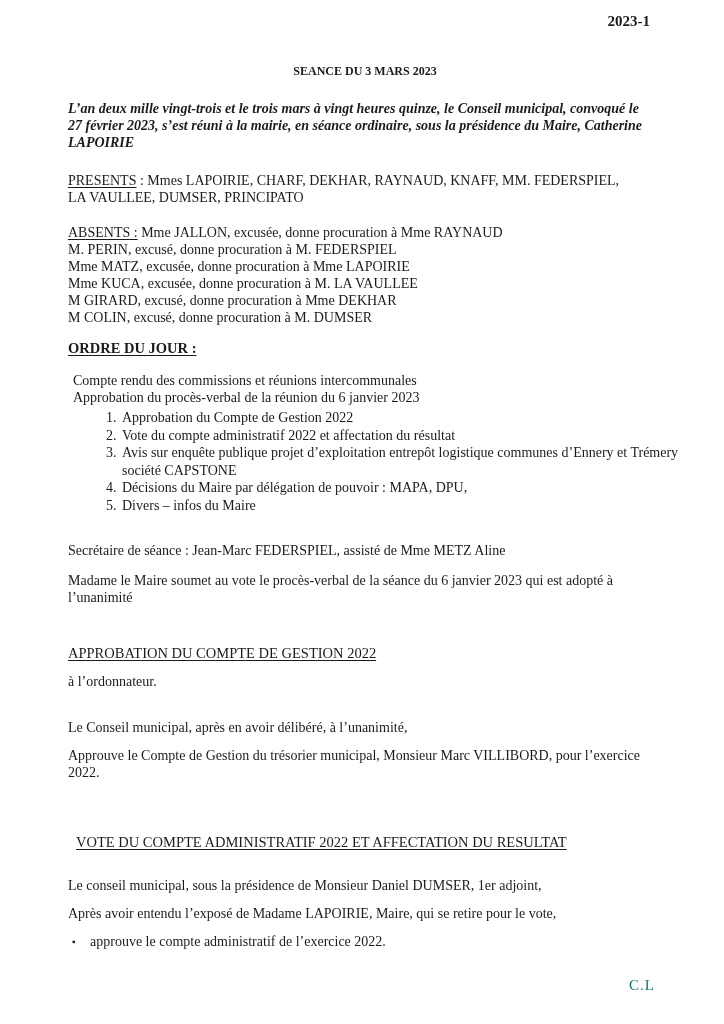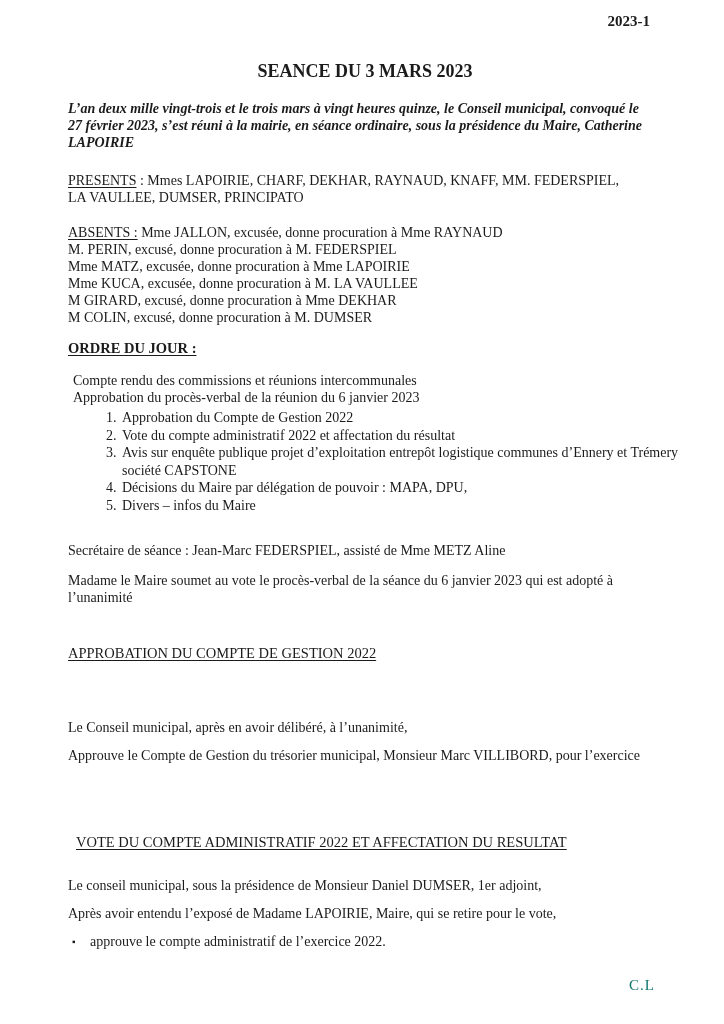--- a/index.html
+++ b/index.html
@@ -29,21 +29,21 @@
     font-weight: bold;
     font-size: 15px;
   }
   .doc-title {
     position: absolute;
     top: 63px;
     left: 68px;
     width: 594px;
     text-align: center;
     font-weight: bold;
-    font-size: 18px;
+    font-size: 12px;
     margin: 0;
   }
   .intro {
     top: 100px;
     font-weight: bold;
     font-style: italic;
   }
   .presents { top: 172px; }
   .absents  { top: 224px; }
 
@@ -153,26 +153,28 @@
   <div class="abs secretary ln">Secrétaire de séance : Jean-Marc FEDERSPIEL, assisté de Mme METZ Aline</div>
 
   <div class="abs pv-line">
     <div class="ln">Madame le Maire soumet au vote le procès-verbal de la séance du 6 janvier 2023 qui est adopté à</div>
     <div class="ln">l’unanimité</div>
   </div>
 
   <h2 class="abs section-heading gestion-heading"><span class="u">APPROBATION DU COMPTE DE GESTION 2022</span></h2>
 
   <div class="abs g-p1">
+    <div class="ln">à l’ordonnateur.</div>
   </div>
 
   <div class="abs g-p2 ln">Le Conseil municipal, après en avoir délibéré, à l’unanimité,</div>
 
   <div class="abs g-p3">
     <div class="ln">Approuve le Compte de Gestion du trésorier municipal, Monsieur Marc VILLIBORD, pour l’exercice</div>
+    <div class="ln">2022.</div>
   </div>
 
 
   <h2 class="abs section-heading vote-heading"><span class="u">VOTE DU COMPTE ADMINISTRATIF 2022 ET AFFECTATION DU RESULTAT</span></h2>
 
   <div class="abs v-p1 ln">Le conseil municipal, sous la présidence de Monsieur Daniel DUMSER, 1er adjoint,</div>
 
   <div class="abs v-p2 ln">Après avoir entendu l’exposé de Madame LAPOIRIE, Maire, qui se retire pour le vote,</div>
 
   <ul class="abs bullet-list">

